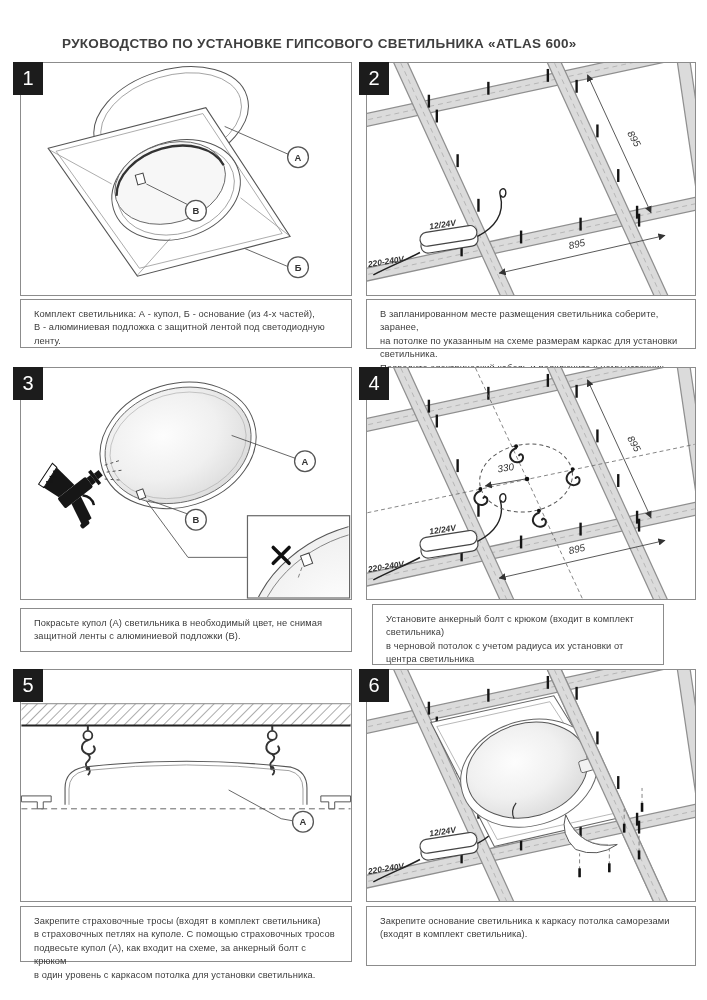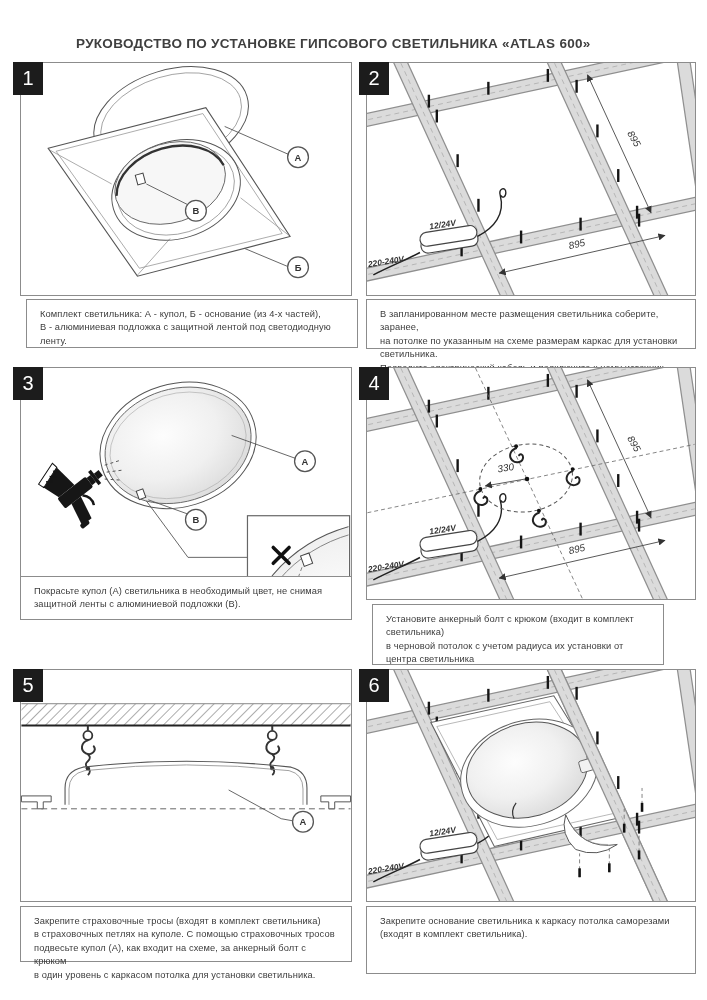--- a/index.html
+++ b/index.html
@@ -1,18 +1,18 @@
 <!DOCTYPE html>
 <html><head>
 <meta charset="utf-8">
 <style>
   html,body{margin:0;padding:0;background:#fff;}
   body{width:707px;height:1000px;position:relative;overflow:hidden;
        font-family:"Liberation Sans",sans-serif;color:#3d3d3d;}
-  .page-title{position:absolute;left:32px;top:36px;font-size:13.5px;font-weight:bold;
+  .page-title{position:absolute;left:18px;top:36px;font-size:13.5px;font-weight:bold;
               letter-spacing:.3px;color:#3f3f3f;white-space:nowrap;padding-left:44px;}
   .panel{position:absolute;border:1px solid #8c8c8c;background:#fff;box-sizing:border-box;}
   .panel svg{position:absolute;left:0;top:0;width:100%;height:100%;}
   .badge{position:absolute;left:-8px;top:-1px;width:30px;height:33px;background:#1c1c1c;
          color:#fff;display:flex;align-items:center;justify-content:center;
          font-size:20px;z-index:3;}
   .capbox{position:absolute;border:1px solid #8c8c8c;background:#fff;box-sizing:border-box;}
   .captext{padding:8px 10px 0 13px;font-size:9.3px;line-height:13.4px;letter-spacing:.1px;
            color:#3b3b3b;white-space:pre-line;}
   
@@ -147,21 +147,21 @@
     <g class="callout">
       <circle cx="176" cy="149" r="10.5" class="co-c"></circle>
         <text x="176" y="152.5" class="co-t">В</text>
     </g>
     <g class="callout">
       <circle cx="279" cy="206" r="10.5" class="co-c"></circle>
         <text x="279" y="209.5" class="co-t">Б</text>
     </g>
   </svg>
 </div>
-<div class="capbox" style="left:26px;top:299px;width:332px;height:49px">
+<div class="capbox" style="left:20px;top:299px;width:332px;height:49px">
   <div class="captext">Комплект светильника: А - купол, Б - основание (из 4-х частей),
 В - алюминиевая подложка с защитной лентой под светодиодную ленту.</div>
 </div>
 
 <div class="panel" style="left:366px;top:62px;width:330px;height:234px">
   <div class="badge">
       <span>2</span>
     </div>
   <svg viewBox="0 0 330 234">
     <use href="#grid"></use>
@@ -237,21 +237,21 @@
         <rect x="283" y="188" width="9" height="11" transform="rotate(-20 287 193)" fill="#fff" stroke="#444" stroke-width="1"></rect>
         <line x1="283" y1="201" x2="279" y2="212" class="dashThin"></line>
         <g stroke="#111" stroke-width="3.5" stroke-linecap="round">
           <line x1="254" y1="181" x2="270" y2="197"></line>
             <line x1="270" y1="181" x2="254" y2="197"></line>
         </g>
       </g>
     </g>
   </svg>
 </div>
-<div class="capbox" style="left:20px;top:576px;width:332px;height:44px">
+<div class="capbox" style="left:20px;top:608px;width:332px;height:44px">
   <div class="captext">Покрасьте купол (А) светильника в необходимый цвет, не снимая
 защитной ленты с алюминиевой подложки (В).</div>
 </div>
 
 <div class="panel" style="left:366px;top:367px;width:330px;height:233px">
   <div class="badge">
       <span>4</span>
     </div>
   <svg viewBox="0 0 330 233">
     <use href="#grid"></use>
@@ -352,16 +352,16 @@
         <line x1="274" y1="191" x2="274" y2="182" stroke="#111" stroke-width="2.6"></line>
       <line x1="259" y1="164" x2="259" y2="140" class="dashThin"></line>
         <line x1="259" y1="164" x2="259" y2="155" stroke="#111" stroke-width="2.6"></line>
       <line x1="277" y1="143" x2="277" y2="119" class="dashThin"></line>
         <line x1="277" y1="143" x2="277" y2="134" stroke="#111" stroke-width="2.6"></line>
     </g>
     <text x="63" y="168" transform="rotate(-9 63 168)" class="dlabel">12/24V</text>
     <text x="1" y="206" transform="rotate(-9 1 206)" class="dlabel">220-240V</text>
   </svg>
 </div>
-<div class="capbox" style="left:366px;top:906px;width:330px;height:68px">
+<div class="capbox" style="left:366px;top:906px;width:330px;height:60px">
   <div class="captext">Закрепите основание светильника к каркасу потолка саморезами
 (входят в комплект светильника).</div>
 </div>
 
 </body></html>

